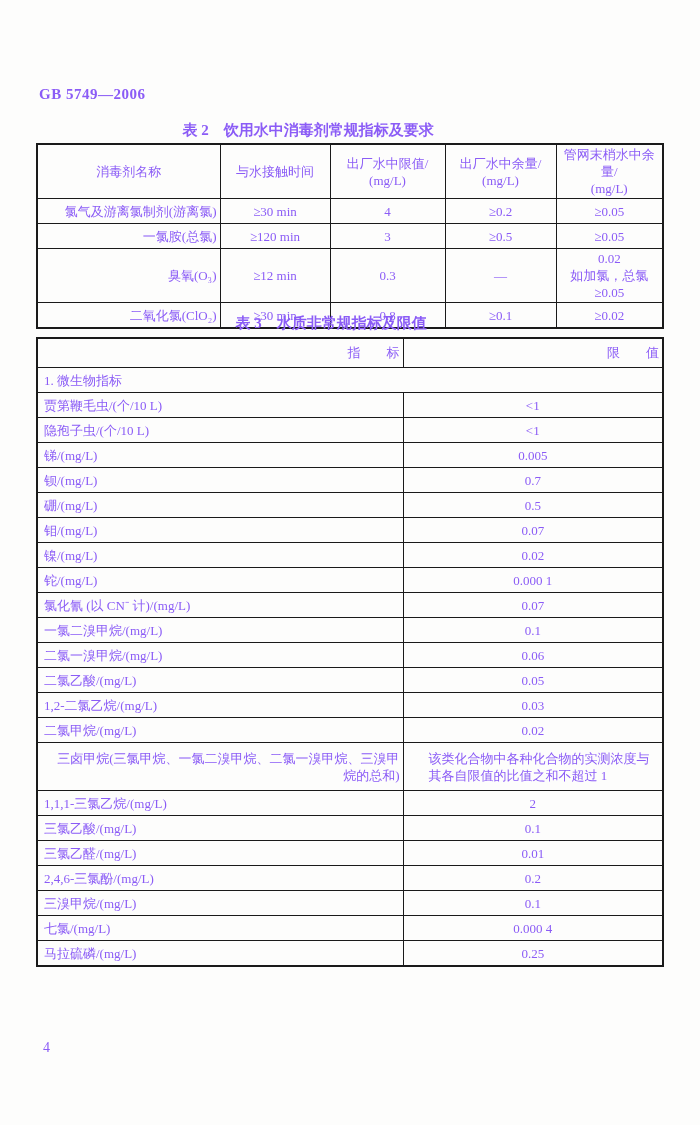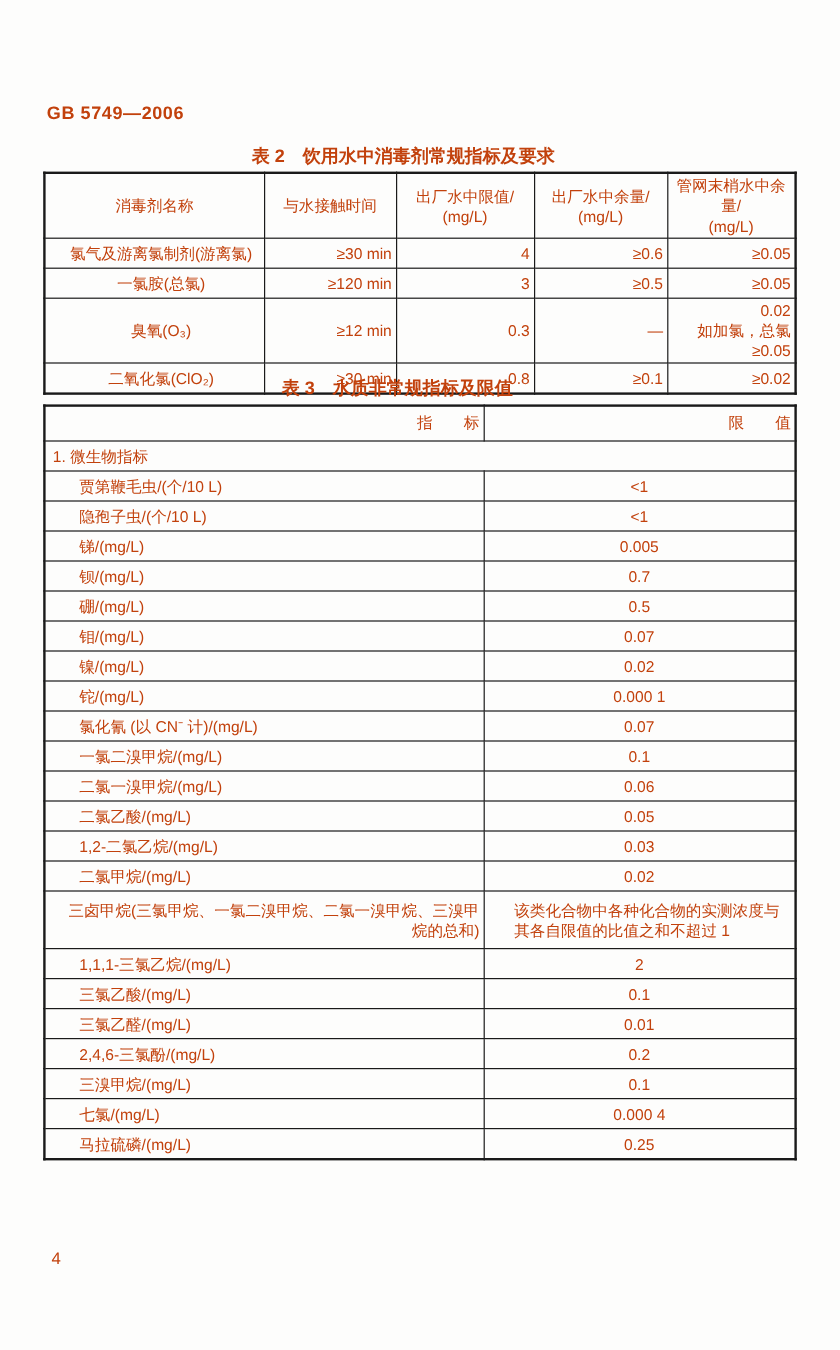--- a/index.html
+++ b/index.html
@@ -1,34 +1,34 @@
 <!DOCTYPE html>
 <html><head>
 <meta charset="utf-8">
 <style>
   html,body { margin:0; padding:0; background:#ffffff; }
   .page {
     position:relative;
     width:700px; height:1125px;
     background:#fdfdfc;
-    font-family:Liberation Sans, sans-serif;
-    color:#c2410c;
+    font-family:Liberation Serif, serif;
+    color:#8b5cf6;
     overflow:hidden;
   }
   .gb-header {
     position:absolute; left:39px; top:86px;
     font-size:15px; font-weight:bold; letter-spacing:0.5px;
   }
   .tbl-title {
     position:absolute;
     font-size:15px; font-weight:bold;
     text-align:center;
     white-space:pre;
   }
-  #t2-title { left:0; width:616px; top:121px;padding-left:28px; }
+  #t2-title { left:0; width:616px; top:121px; }
   #t3-title { left:18px; width:626px; top:314px; }
   table {
     position:absolute; left:36px;
     width:626px;
     border-collapse:collapse;
     table-layout:fixed;
     border:2px solid #1a1a1a;
   }
   #table2 { top:143px; }
   #table3 { top:337px; }
@@ -41,34 +41,34 @@
   }
   
   #table2 th {
     height:46px;
     text-align:center; vertical-align:middle;
     white-space:pre-line;
     line-height:17px;
   }
   #table2 td {
     height:22px;
-    text-align:right; vertical-align:middle;
+    text-align:center; vertical-align:middle;
     white-space:pre-line;
     line-height:17px;
   }
-  #table2 td.c0 { text-align:center; padding-left:14px;margin-left:29px; }
+  #table2 td.c0 { text-align:right; padding-left:14px;margin-left:29px; }
   #table2 tr.tall td { height:42px; }
   
   #table3 th {
     height:26px;
     text-align:right; vertical-align:middle;
   }
   #table3 td { height:22px; vertical-align:middle; line-height:17px;margin-left:22px; }
   #table3 td.section { text-align:left; padding-left:6px; }
-  #table3 td.ind { text-align:left; padding-left:28px; }
+  #table3 td.ind { text-align:left; padding-left:6px; }
   #table3 td.ind.hanging { padding-left:3px; text-indent:11px;text-align:right; }
   #table3 td.limit { text-align:center; }
   #table3 td.limit.limit-left { text-align:left; padding-left:25px; padding-right:5px; }
   #table3 tr.tall td { height:45px; }
   .page-num {
     position:absolute; left:43px; top:1040px;
     font-size:14px;
   }
 </style>
 </head>
@@ -98,21 +98,21 @@
 (mg/L)</th>
         <th>管网末梢水中余量/
 (mg/L)</th>
       </tr>
     </thead>
     <tbody id="t2-body">
         <tr>
           <td class="c0">氯气及游离氯制剂(游离氯)</td>
           <td class="c1">≥30 min</td>
           <td class="c2">4</td>
-          <td class="c3">≥0.6</td>
+          <td class="c3">≥0.2</td>
           <td class="c4">≥0.05</td>
         </tr>
         <tr>
           <td class="c0">一氯胺(总氯)</td>
           <td class="c1">≥120 min</td>
           <td class="c2">3</td>
           <td class="c3">≥0.5</td>
           <td class="c4">≥0.05</td>
         </tr>
         <tr class="tall">

